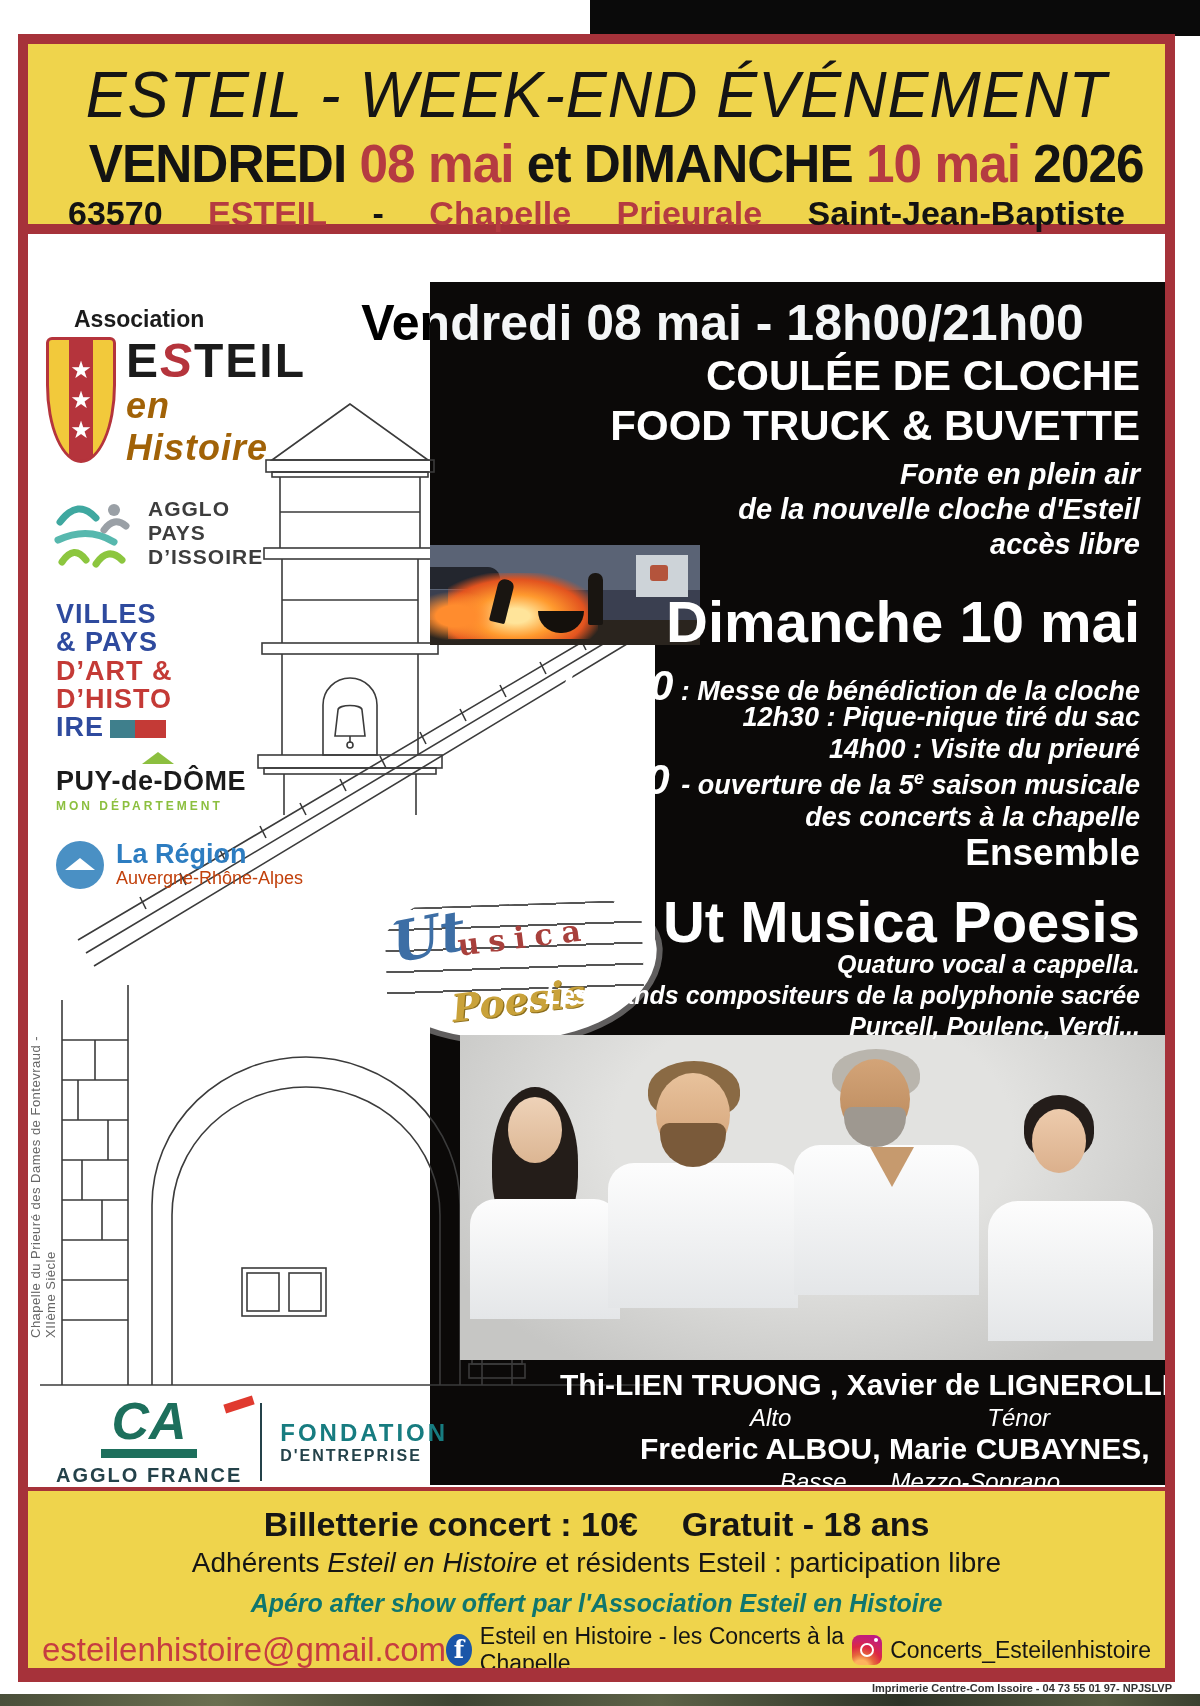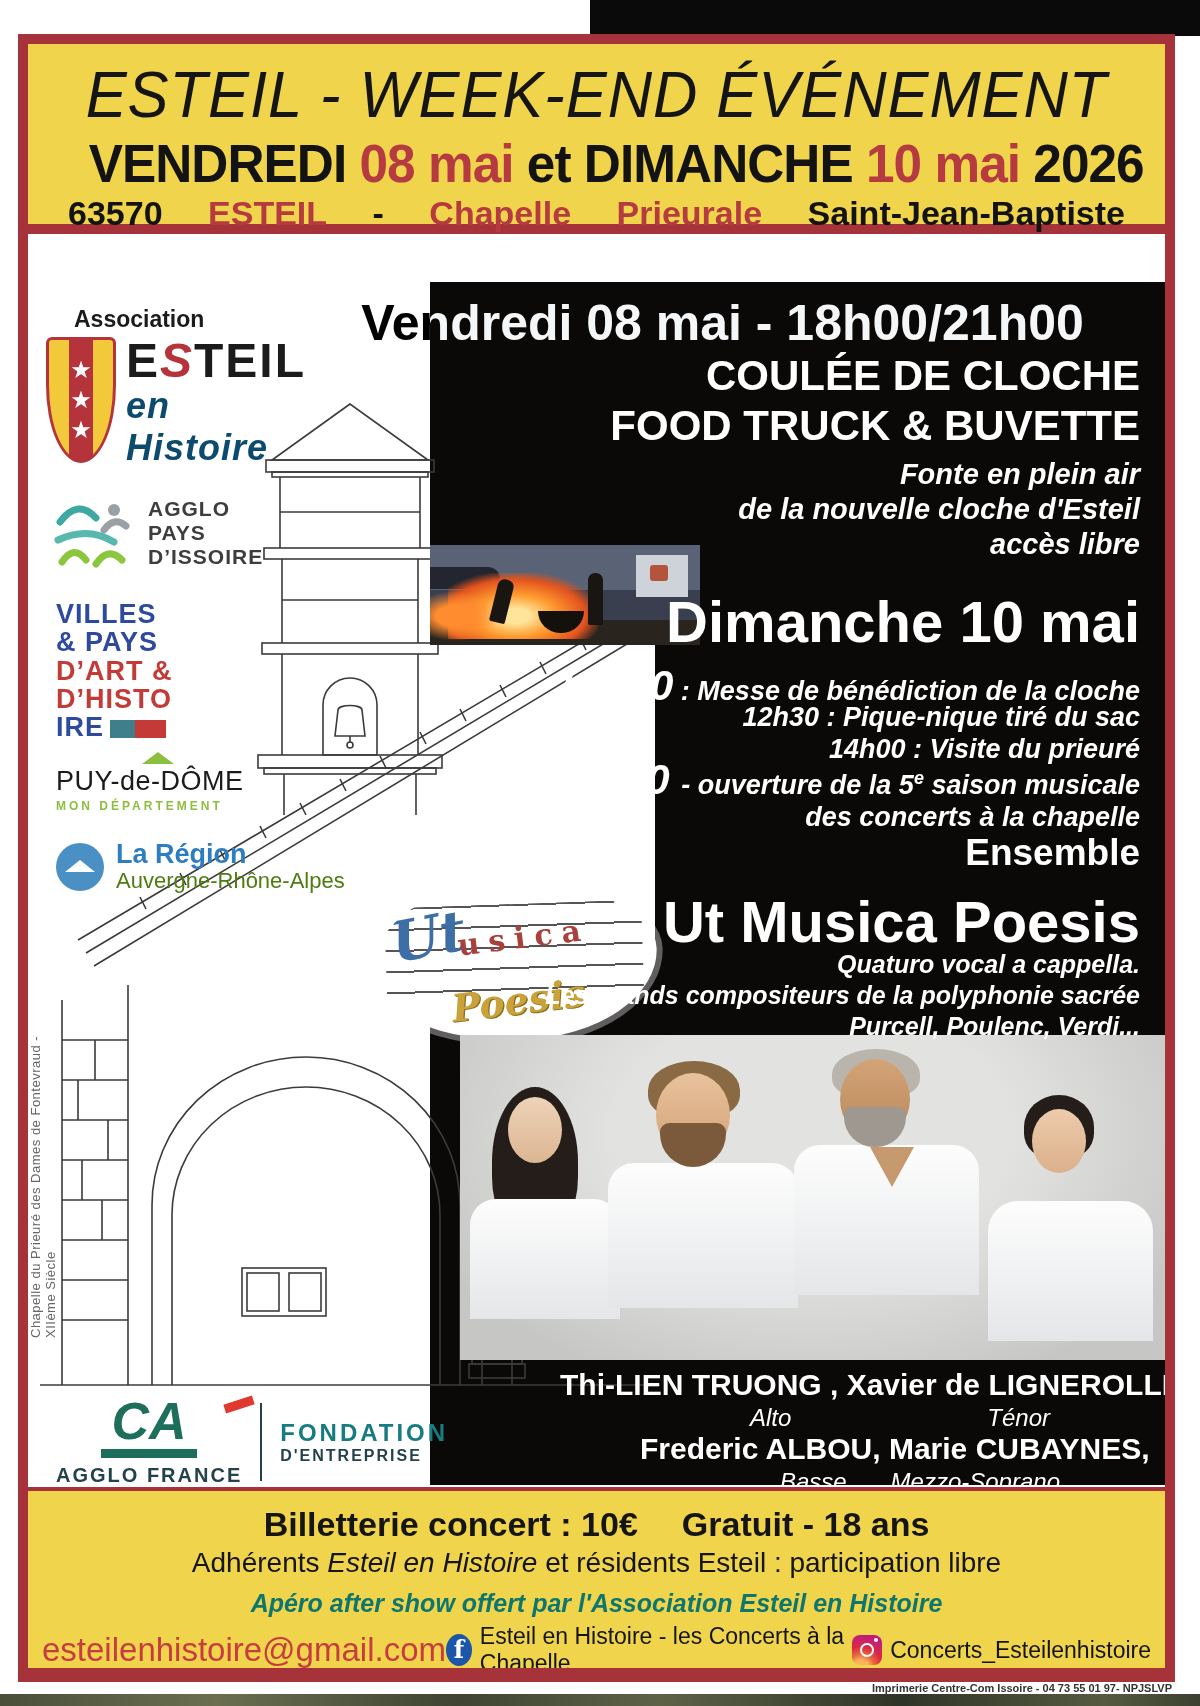--- a/index.html
+++ b/index.html
@@ -51,46 +51,46 @@
   .assoc-label{font-weight:800;font-size:23px;color:#1b1b1b;margin-left:28px;}
   .assoc-row{display:flex;margin-top:4px;}
   .shield{width:84px;height:126px;border:3px solid #B5343C;
     background:linear-gradient(90deg,#F2C93B 0 32%,#B5343C 32% 68%,#F2C93B 68% 100%);
     border-radius:6px 6px 50% 50%/6px 6px 62% 62%;
     display:flex;flex-direction:column;align-items:center;justify-content:center;gap:6px;}
   .shield .star{color:#fff;font-size:24px;line-height:1;}
   .assoc-name{margin-left:10px;}
   .esteil-word{font-weight:800;font-size:48px;color:#1b1b1b;letter-spacing:2px;line-height:1.0;}
   .esteil-word .s-red{color:#B5343C;font-style:italic;}
-  .en-histoire{font-weight:700;font-size:36px;color:#0c4a6e;font-style:italic;letter-spacing:1px;}
+  .en-histoire{font-weight:700;font-size:36px;color:#a16207;font-style:italic;letter-spacing:1px;}
 
   .agglo{left:52px;top:496px;display:flex;align-items:center;gap:12px;}
   .agglo-text{font-size:21px;font-weight:600;color:#3d3d3d;line-height:1.15;letter-spacing:1px;}
 
   .vpah{left:56px;top:600px;font-weight:800;font-size:27px;line-height:1.05;letter-spacing:1px;}
   .vpah div:nth-child(1){color:#2E4A9E;}
   .vpah div:nth-child(2){color:#2E4A9E;}
   .vpah div:nth-child(3){color:#C43A36;}
   .vpah div:nth-child(4){color:#C43A36;}
   .vpah div:nth-child(5){color:#2E4A9E;display:inline-block;}
   .vpah-block{display:inline-block;width:56px;height:18px;margin-left:6px;
     background:linear-gradient(90deg,#3f7f8c 0 45%,#C43A36 45% 100%);vertical-align:middle;}
 
   .puy{left:56px;top:752px;}
   .puy-caret{width:0;height:0;margin:0 0 2px 86px;border-left:16px solid transparent;
     border-right:16px solid transparent;border-bottom:12px solid #8CBF3F;}
-  .puy-name{font-weight:400;font-size:27px;color:#1b1b1b;letter-spacing:.5px;}
+  .puy-name{font-weight:700;font-size:27px;color:#1b1b1b;letter-spacing:.5px;}
   .puy-tag{font-weight:700;font-size:12px;color:#8CBF3F;letter-spacing:3px;margin-top:2px;}
 
   .region{left:56px;top:840px;display:flex;align-items:center;gap:12px;}
   .region-circle{width:48px;height:48px;border-radius:50%;background:#4A90C4;position:relative;}
   .region-circle .mtn{position:absolute;left:9px;top:17px;width:0;height:0;
     border-left:15px solid transparent;border-right:15px solid transparent;border-bottom:12px solid #fff;}
   .region-name{font-weight:800;font-size:27px;color:#2D7DC1;line-height:1.05;}
-  .region-sub{font-size:22px;color:#4d7c0f;}
+  .region-sub{font-size:18px;color:#c2410c;}
 
   .ca{left:56px;top:1398px;display:flex;align-items:center;gap:18px;}
   .ca-mark{text-align:center;}
   .ca-letters{font-weight:800;font-size:52px;color:#1D6F5C;font-style:italic;position:relative;line-height:.9;}
   .ca-slash{position:absolute;right:-12px;top:2px;width:30px;height:9px;background:#E03A2F;transform:rotate(-18deg);}
   .ca-bar{width:96px;height:9px;background:#1D6F5C;margin:4px auto 6px;}
   .ca-name{font-weight:700;font-size:20px;color:#24424A;letter-spacing:2px;}
   .ca-divider{width:2px;height:78px;background:#24424A;}
   .fondation-1{font-weight:800;font-size:24px;color:#177C80;letter-spacing:3px;}
   .fondation-2{font-weight:700;font-size:16px;color:#24424A;letter-spacing:2px;}

